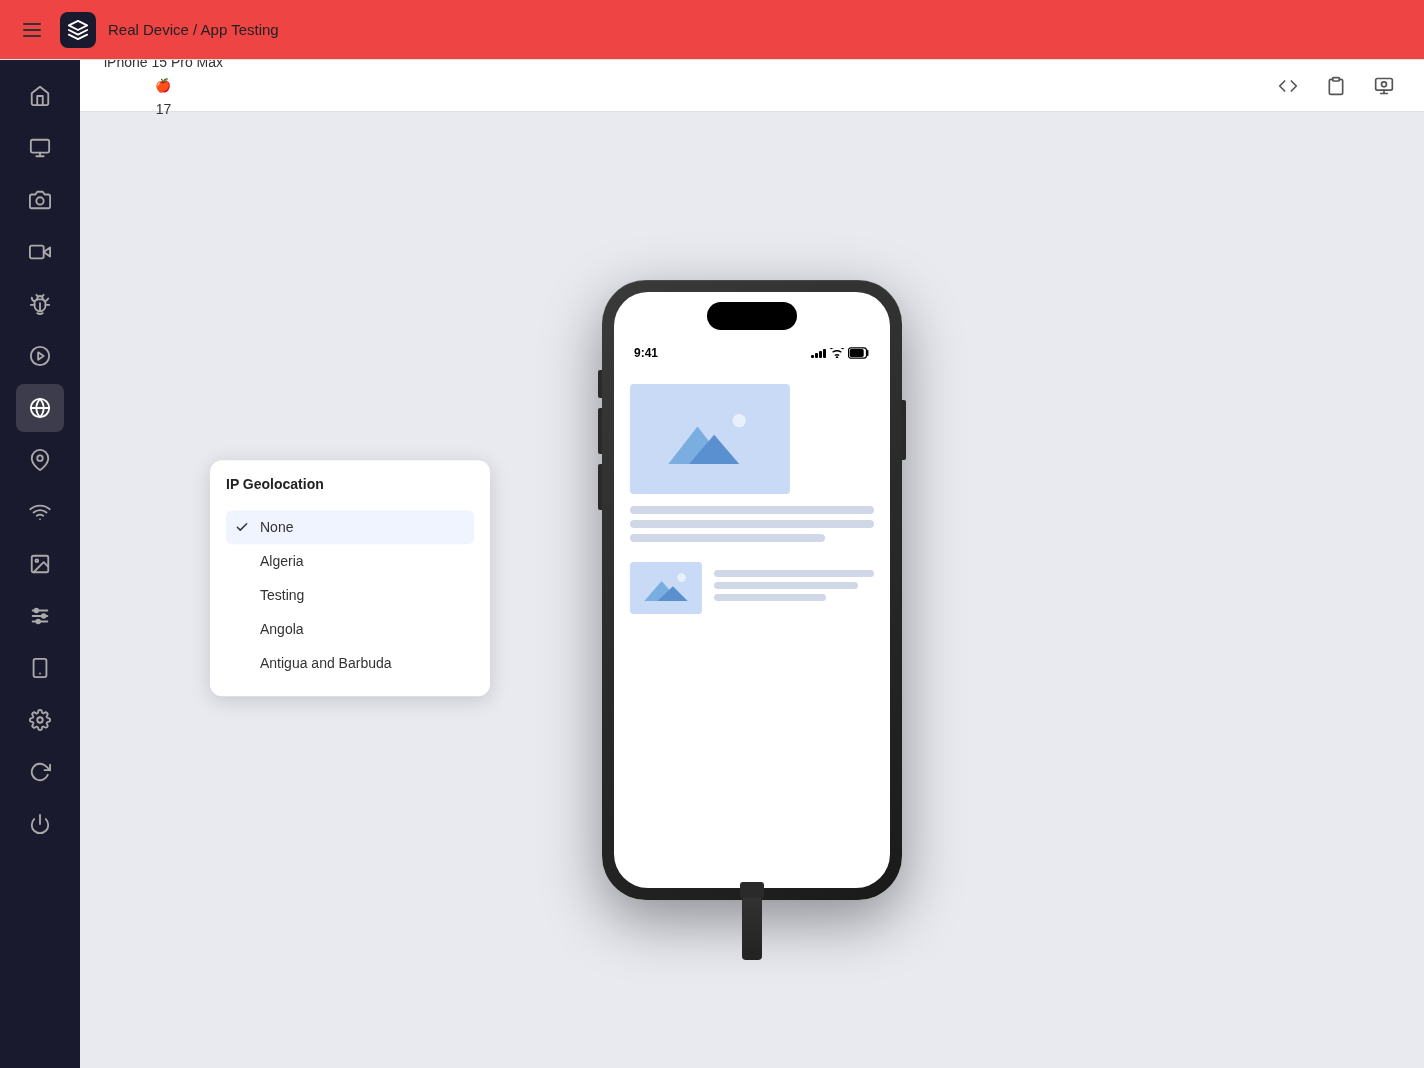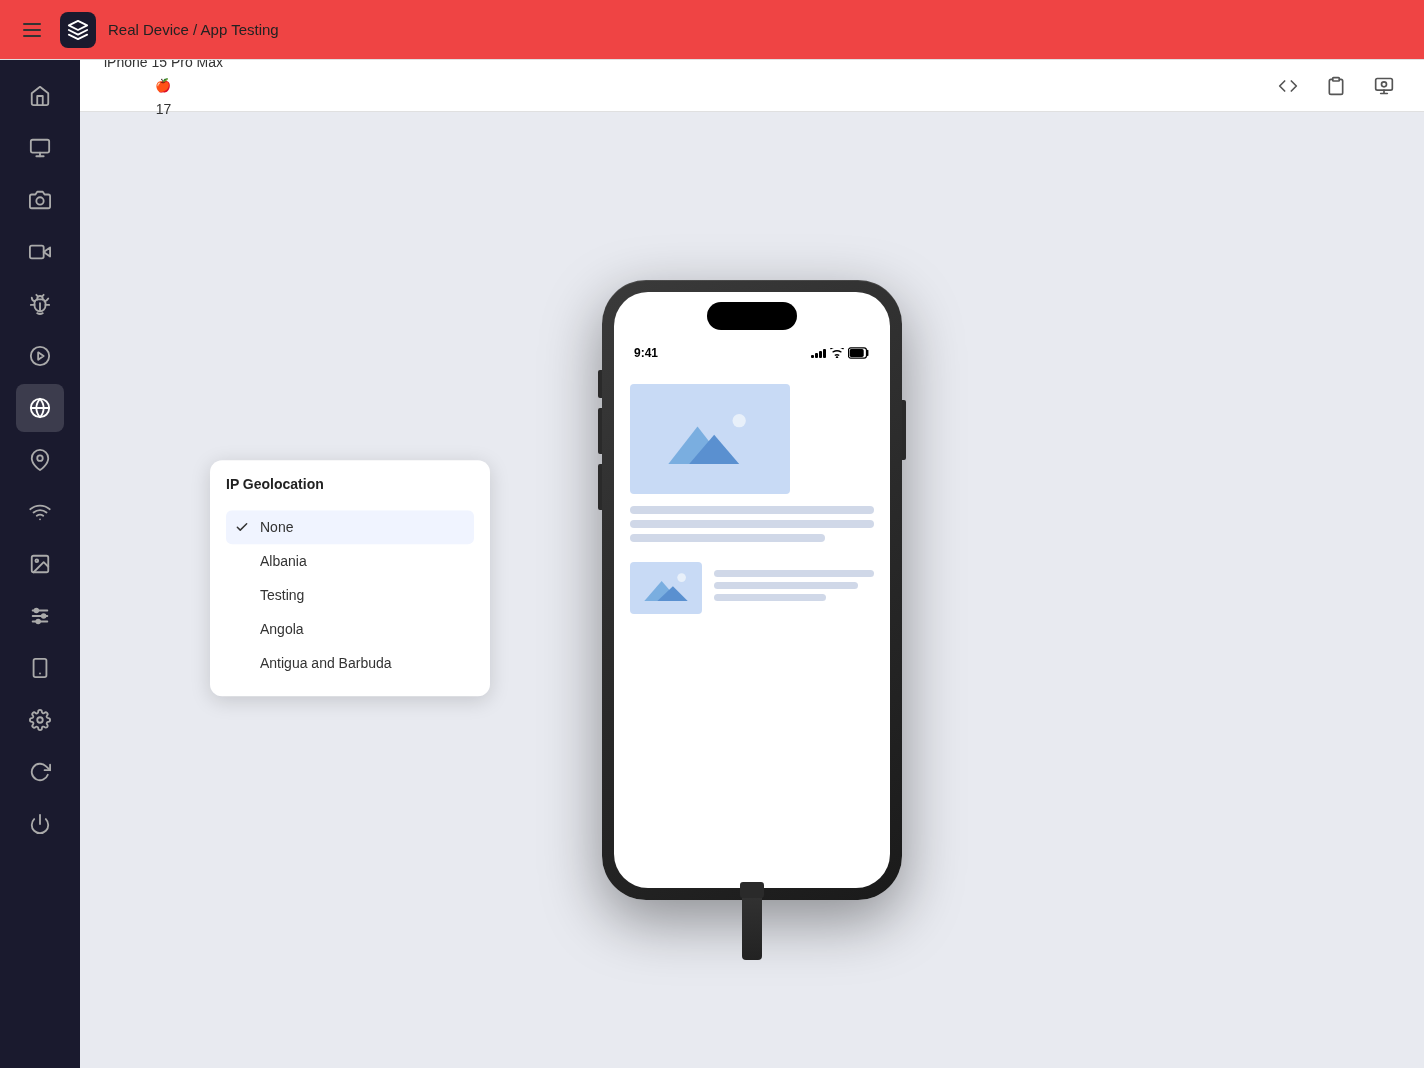--- a/index.html
+++ b/index.html
@@ -483,21 +483,21 @@
                 <polyline points="20 6 9 17 4 12"></polyline>
               </svg>
             </span>
             <span>None</span>
           </div>
 
 
 
           <div class="geo-item">
             <span style="width:16px;"></span>
-            <span>Albania</span>
+            <span>Algeria</span>
           </div>
 
           <div class="geo-item">
             <span style="width:16px;"></span>
             <span>Testing</span>
           </div>
 
           <div class="geo-item">
             <span style="width:16px;"></span>
             <span>Angola</span>

